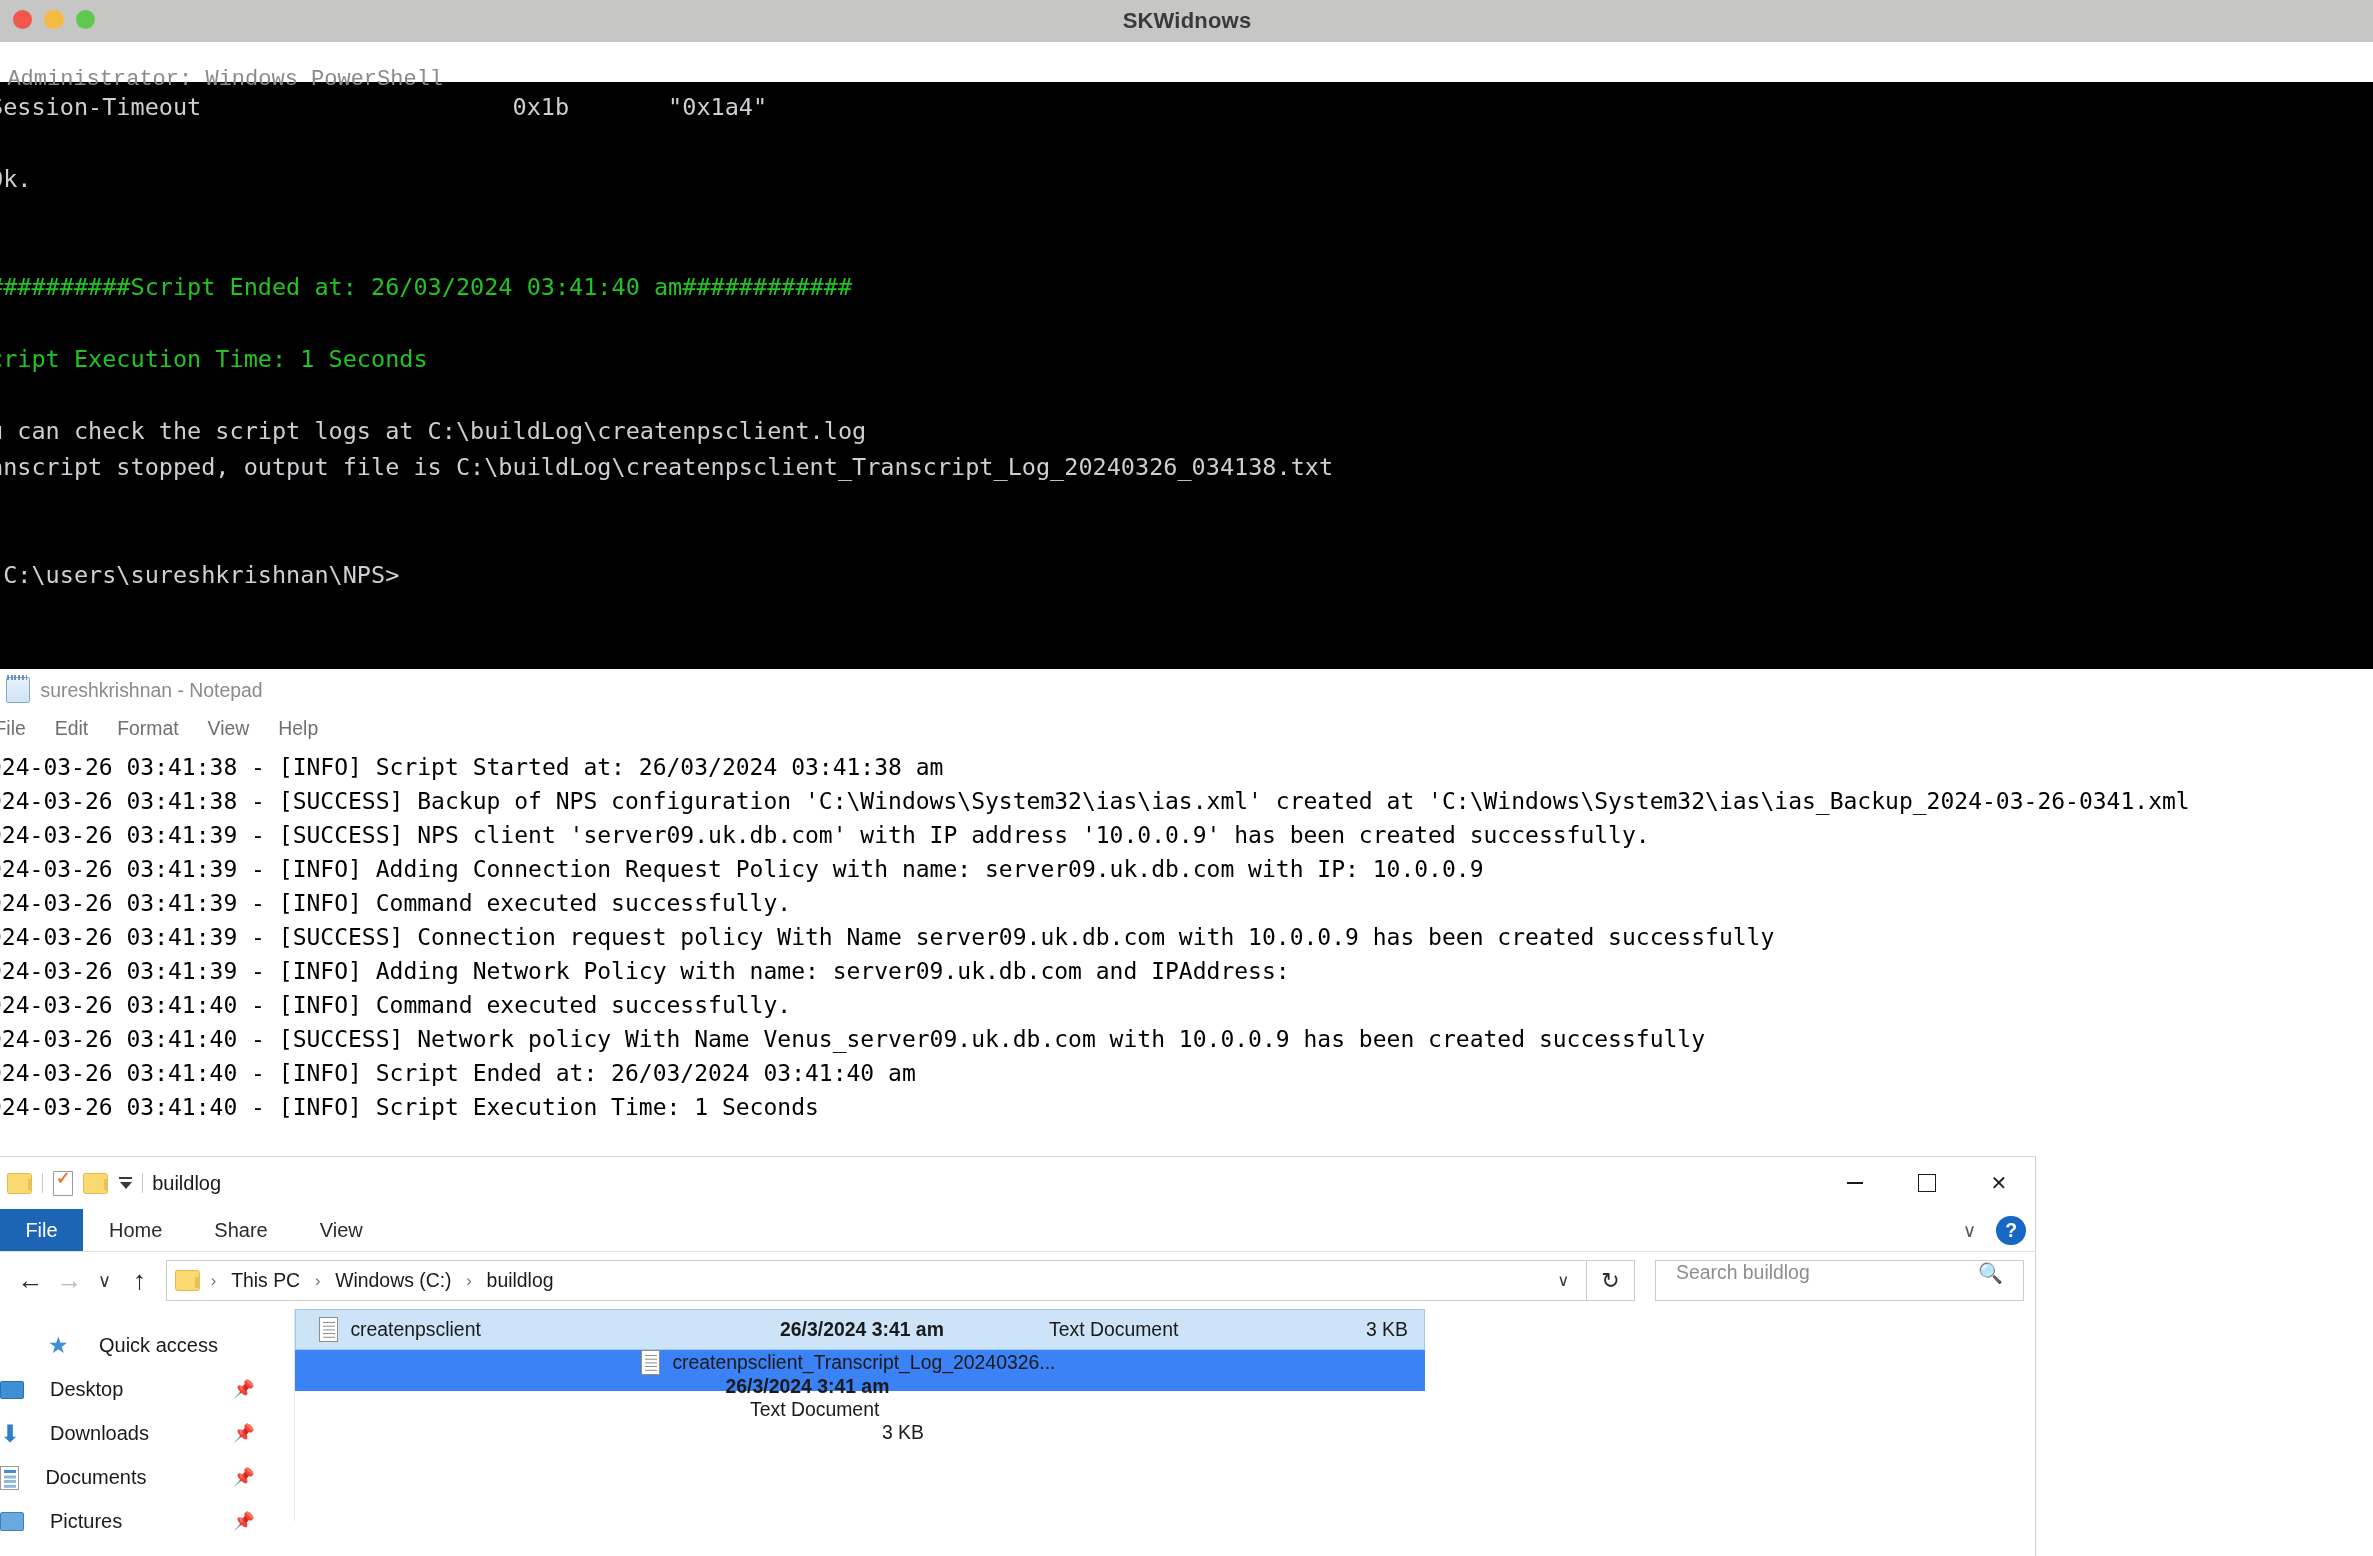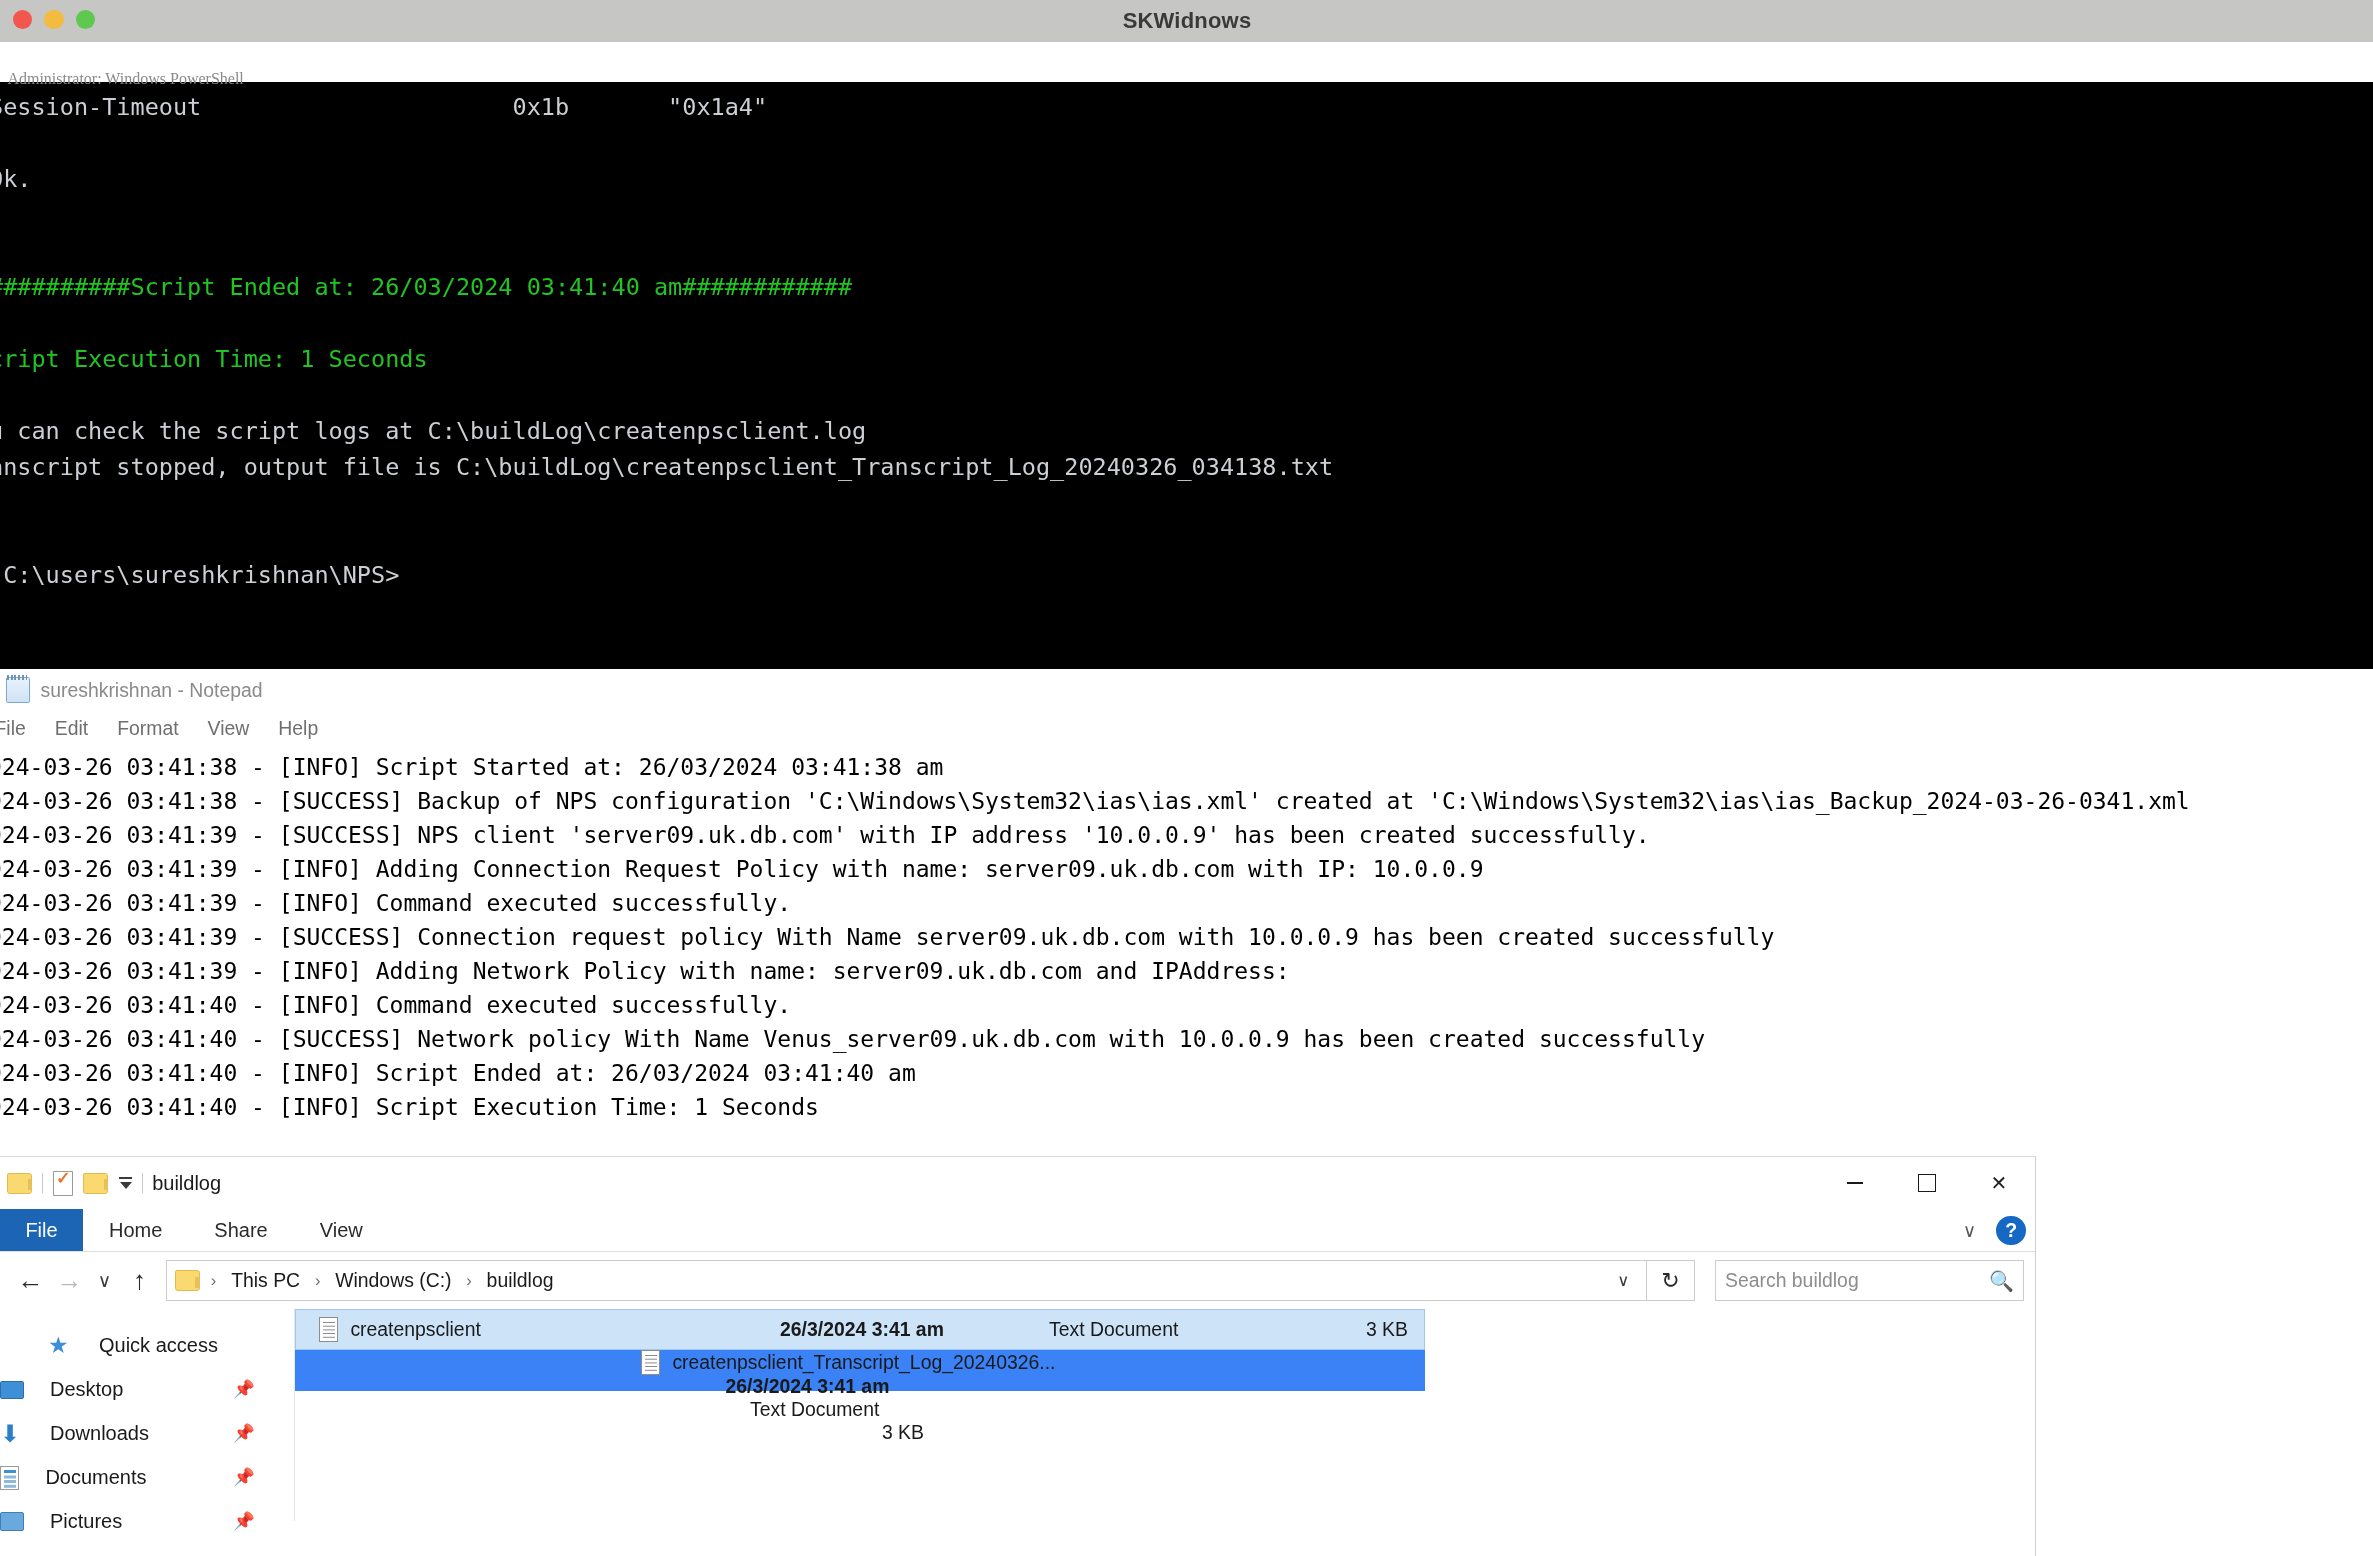--- a/index.html
+++ b/index.html
@@ -36,22 +36,22 @@
     position: absolute; top: 42px; left: 0;
     width: 2374px; height: 627px;
   }
   .ps-titlebar {
     height: 40px; width: 100%;
     background: #ffffff;
     display: flex; align-items: center;
     padding-left: 7.4px;
   }
   .ps-title-text {
-    font-size: 16px; color: #8a8a8a;
-    font-family: Liberation Serif, serif;
+    font-size: 22px; color: #8a8a8a;
+    font-family: Liberation Mono, monospace;
     margin-top: 34px;
   }
   .ps-body {
     background: #000000;
     width: 100%; height: 587px;
     padding: 7.4px 0 0 0;
     font-family: "DejaVu Sans Mono", "Liberation Mono", monospace;
     font-size: 23.5px;
     line-height: 36px;
     white-space: pre;
@@ -195,23 +195,23 @@
   }
   .crumb-sep { color: #6f6f6f; font-size: 16.6px; padding: 0 7.4px; }
   .crumb { padding: 1.8px 3.7px; }
   .addr-caret { margin-left: auto; color: #3a3a3a; font-size: 16.6px; padding-right: 9.2px; }
   .refresh-box {
     width: 48px; height: 41px; border: 0.9px solid #cccccc; border-left: none;
     display: flex; align-items: center; justify-content: center;
     font-size: 22px; color: #2b2b2b; background: #fff;
   }
   .search-box {
-    width: 309px; height: 41px; margin-left: 20px;
+    width: 369px; height: 41px; margin-left: 20px;
     border: 0.9px solid #cccccc; background: #fff;
-    display: flex; align-items: center; padding: 0 9px;
+    display: flex; padding: 0 20px;
     font-size: 19.4px; color: #8d8d8d;
   }
   .search-ico { margin-left: auto; color: #3a3a3a; font-size: 20px; }
 
   .ex-main { display: flex; height: 212px; }
   .ex-nav {
     width: 295px; padding-top: 14.8px;
     border-right: 0.9px solid #e6e6e6;
   }
   .nav-item {

